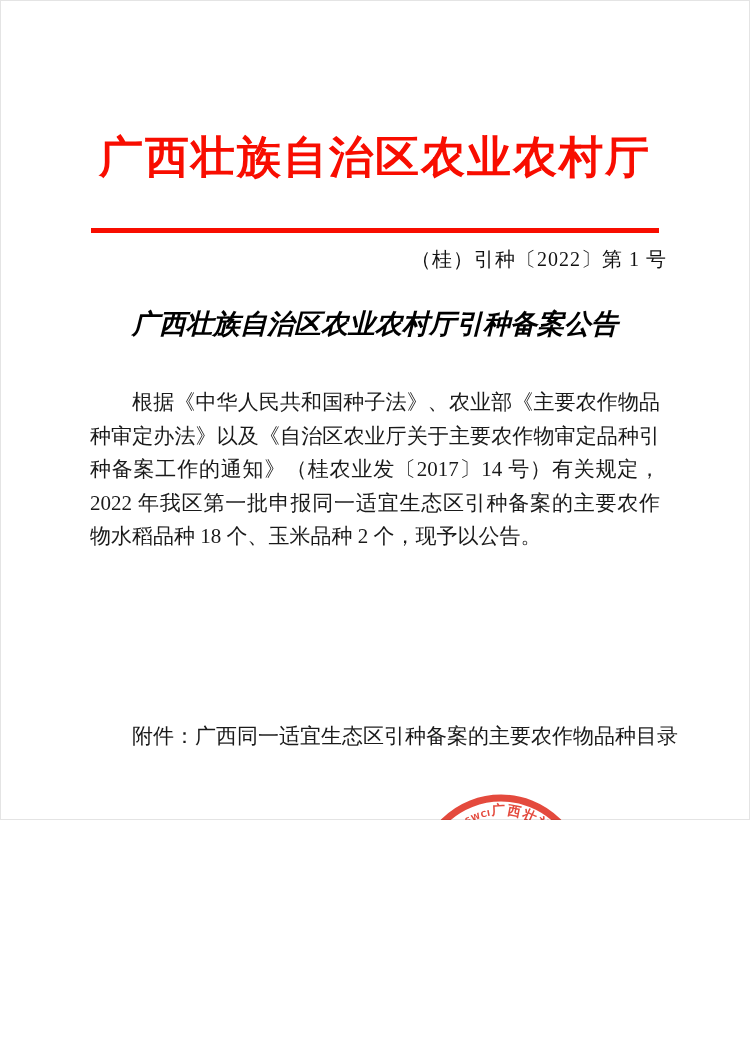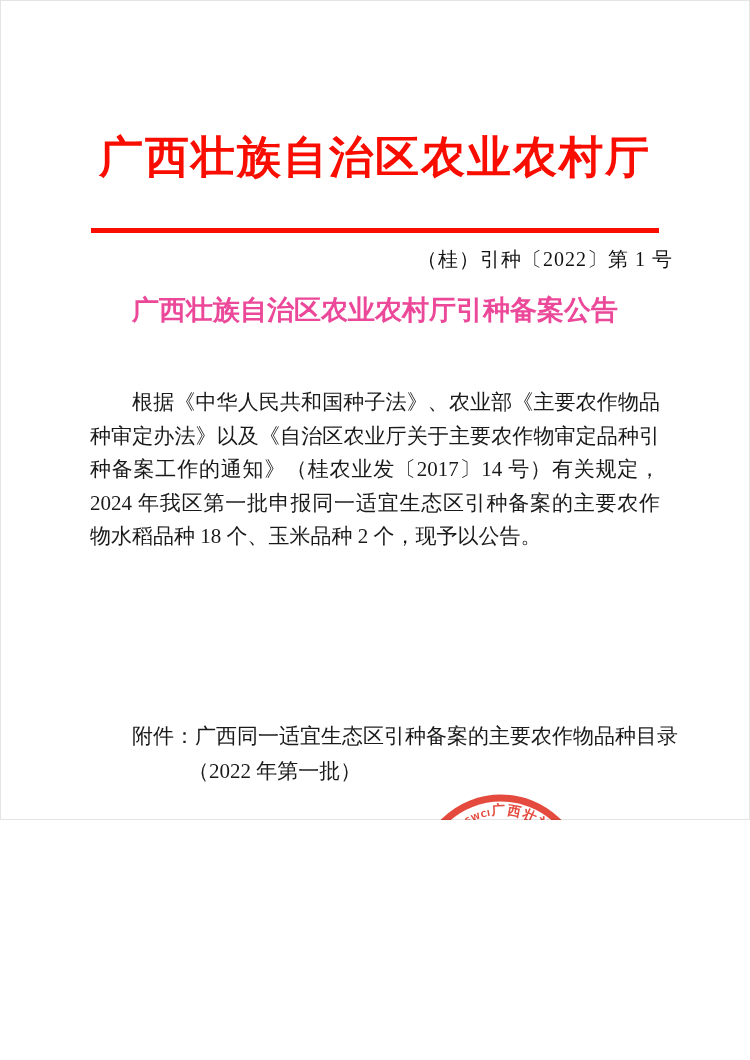--- a/index.html
+++ b/index.html
@@ -36,37 +36,38 @@
     top: 228px;
     left: 91px;
     width: 568px;
     height: 5px;
     background: #f80d00;
   }
 
   .doc-number {
     position: absolute;
     top: 246px;
-    right: 77px;
+    right: 83px;
     font-size: 20px;
     letter-spacing: 1px;
     color: #111111;
     white-space: nowrap;
   }
 
   .doc-title {
     position: absolute;
-    top: 292px;
+    top: 306px;
     left: 0;
     width: 750px;
     text-align: center;
     font-size: 27px;
     font-weight: bold;
-    color: #ec4899;
+    color: #000000;
     white-space: nowrap;
+    font-style: italic;
   }
 
   .body-text {
     position: absolute;
     top: 386px;
     left: 90px;
     width: 570px;
     font-size: 21px;
     line-height: 33.5px;
     text-align: justify;
@@ -146,26 +147,25 @@
 
   <div class="agency-header">广西壮族自治区农业农村厅</div>
 
   <div class="red-rule"></div>
 
   <div class="doc-number">（桂）引种〔2022〕第 1 号</div>
 
   <div class="doc-title">广西壮族自治区农业农村厅引种备案公告</div>
 
   <div class="body-text">
-    <p>根据《中华人民共和国种子法》、农业部《主要农作物品种审定办法》以及《自治区农业厅关于主要农作物审定品种引种备案工作的通知》（桂农业发〔2017〕14 号）有关规定，2024 年我区第一批申报同一适宜生态区引种备案的主要农作物水稻品种 18 个、玉米品种 2 个，现予以公告。</p>
+    <p>根据《中华人民共和国种子法》、农业部《主要农作物品种审定办法》以及《自治区农业厅关于主要农作物审定品种引种备案工作的通知》（桂农业发〔2017〕14 号）有关规定，2022 年我区第一批申报同一适宜生态区引种备案的主要农作物水稻品种 18 个、玉米品种 2 个，现予以公告。</p>
   </div>
 
   <div class="attachment">
     <div><span>附件：</span><span>广西同一适宜生态区引种备案的主要农作物品种目录</span></div>
-    <div class="att-line2">（2022 年第一批）</div>
   </div>
 
   <div class="signature">广西壮族自治区农业农村厅</div>
 
   <div class="doc-date">2022 年 2 月 13 日</div>
 
   <svg class="seal" viewBox="0 0 176 176" xmlns="http://www.w3.org/2000/svg">
     <defs>
       <path id="arcChinese" d="M 78.8 24.3 A 64 64 0 0 1 121.9 142.3" fill="none"></path>
       <path id="arcLatinOuter" d="M 54.1 142.3 A 64 64 0 0 1 76.8 24.8" fill="none"></path>

